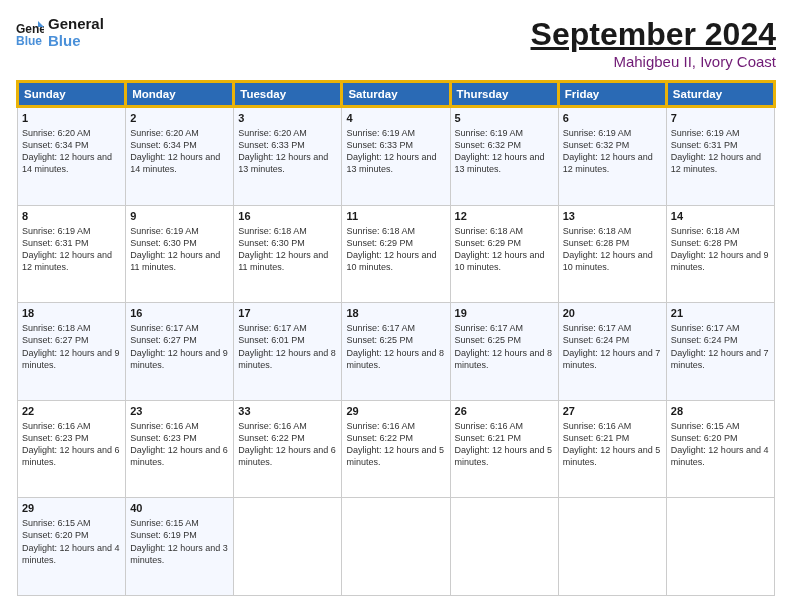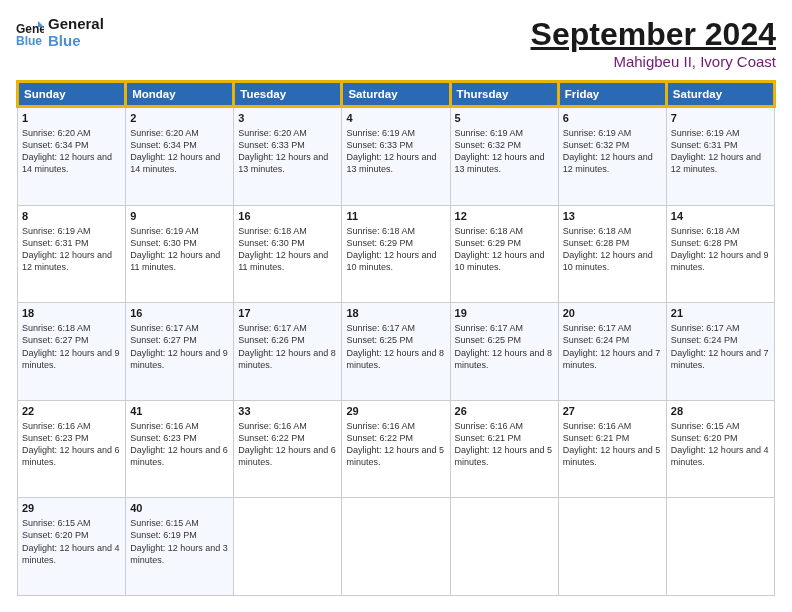--- a/index.html
+++ b/index.html
@@ -135,29 +135,29 @@
           <td><span class="day-num">9</span><span>Sunrise: 6:19 AM</span><br><span>Sunset: 6:30 PM</span><br><span>Daylight: 12 hours and 11 minutes.</span></td>
           <td><span class="day-num">16</span><span>Sunrise: 6:18 AM</span><br><span>Sunset: 6:30 PM</span><br><span>Daylight: 12 hours and 11 minutes.</span></td>
           <td><span class="day-num">11</span><span>Sunrise: 6:18 AM</span><br><span>Sunset: 6:29 PM</span><br><span>Daylight: 12 hours and 10 minutes.</span></td>
           <td><span class="day-num">12</span><span>Sunrise: 6:18 AM</span><br><span>Sunset: 6:29 PM</span><br><span>Daylight: 12 hours and 10 minutes.</span></td>
           <td><span class="day-num">13</span><span>Sunrise: 6:18 AM</span><br><span>Sunset: 6:28 PM</span><br><span>Daylight: 12 hours and 10 minutes.</span></td>
           <td><span class="day-num">14</span><span>Sunrise: 6:18 AM</span><br><span>Sunset: 6:28 PM</span><br><span>Daylight: 12 hours and 9 minutes.</span></td>
         </tr>
         <tr>
           <td><span class="day-num">18</span><span>Sunrise: 6:18 AM</span><br><span>Sunset: 6:27 PM</span><br><span>Daylight: 12 hours and 9 minutes.</span></td>
           <td><span class="day-num">16</span><span>Sunrise: 6:17 AM</span><br><span>Sunset: 6:27 PM</span><br><span>Daylight: 12 hours and 9 minutes.</span></td>
-          <td><span class="day-num">17</span><span>Sunrise: 6:17 AM</span><br><span>Sunset: 6:26 PM</span><br><span>Daylight: 12 hours and 8 minutes.</span></td>
+          <td><span class="day-num">17</span><span>Sunrise: 6:17 AM</span><br><span>Sunset: 6:01 PM</span><br><span>Daylight: 12 hours and 8 minutes.</span></td>
           <td><span class="day-num">18</span><span>Sunrise: 6:17 AM</span><br><span>Sunset: 6:25 PM</span><br><span>Daylight: 12 hours and 8 minutes.</span></td>
           <td><span class="day-num">19</span><span>Sunrise: 6:17 AM</span><br><span>Sunset: 6:25 PM</span><br><span>Daylight: 12 hours and 8 minutes.</span></td>
           <td><span class="day-num">20</span><span>Sunrise: 6:17 AM</span><br><span>Sunset: 6:24 PM</span><br><span>Daylight: 12 hours and 7 minutes.</span></td>
           <td><span class="day-num">21</span><span>Sunrise: 6:17 AM</span><br><span>Sunset: 6:24 PM</span><br><span>Daylight: 12 hours and 7 minutes.</span></td>
         </tr>
         <tr>
           <td><span class="day-num">22</span><span>Sunrise: 6:16 AM</span><br><span>Sunset: 6:23 PM</span><br><span>Daylight: 12 hours and 6 minutes.</span></td>
-          <td><span class="day-num">41</span><span>Sunrise: 6:16 AM</span><br><span>Sunset: 6:23 PM</span><br><span>Daylight: 12 hours and 6 minutes.</span></td>
+          <td><span class="day-num">23</span><span>Sunrise: 6:16 AM</span><br><span>Sunset: 6:23 PM</span><br><span>Daylight: 12 hours and 6 minutes.</span></td>
           <td><span class="day-num">33</span><span>Sunrise: 6:16 AM</span><br><span>Sunset: 6:22 PM</span><br><span>Daylight: 12 hours and 6 minutes.</span></td>
           <td><span class="day-num">29</span><span>Sunrise: 6:16 AM</span><br><span>Sunset: 6:22 PM</span><br><span>Daylight: 12 hours and 5 minutes.</span></td>
           <td><span class="day-num">26</span><span>Sunrise: 6:16 AM</span><br><span>Sunset: 6:21 PM</span><br><span>Daylight: 12 hours and 5 minutes.</span></td>
           <td><span class="day-num">27</span><span>Sunrise: 6:16 AM</span><br><span>Sunset: 6:21 PM</span><br><span>Daylight: 12 hours and 5 minutes.</span></td>
           <td><span class="day-num">28</span><span>Sunrise: 6:15 AM</span><br><span>Sunset: 6:20 PM</span><br><span>Daylight: 12 hours and 4 minutes.</span></td>
         </tr>
         <tr>
           <td><span class="day-num">29</span><span>Sunrise: 6:15 AM</span><br><span>Sunset: 6:20 PM</span><br><span>Daylight: 12 hours and 4 minutes.</span></td>
           <td><span class="day-num">40</span><span>Sunrise: 6:15 AM</span><br><span>Sunset: 6:19 PM</span><br><span>Daylight: 12 hours and 3 minutes.</span></td>
           <td class="empty-cell"></td>

